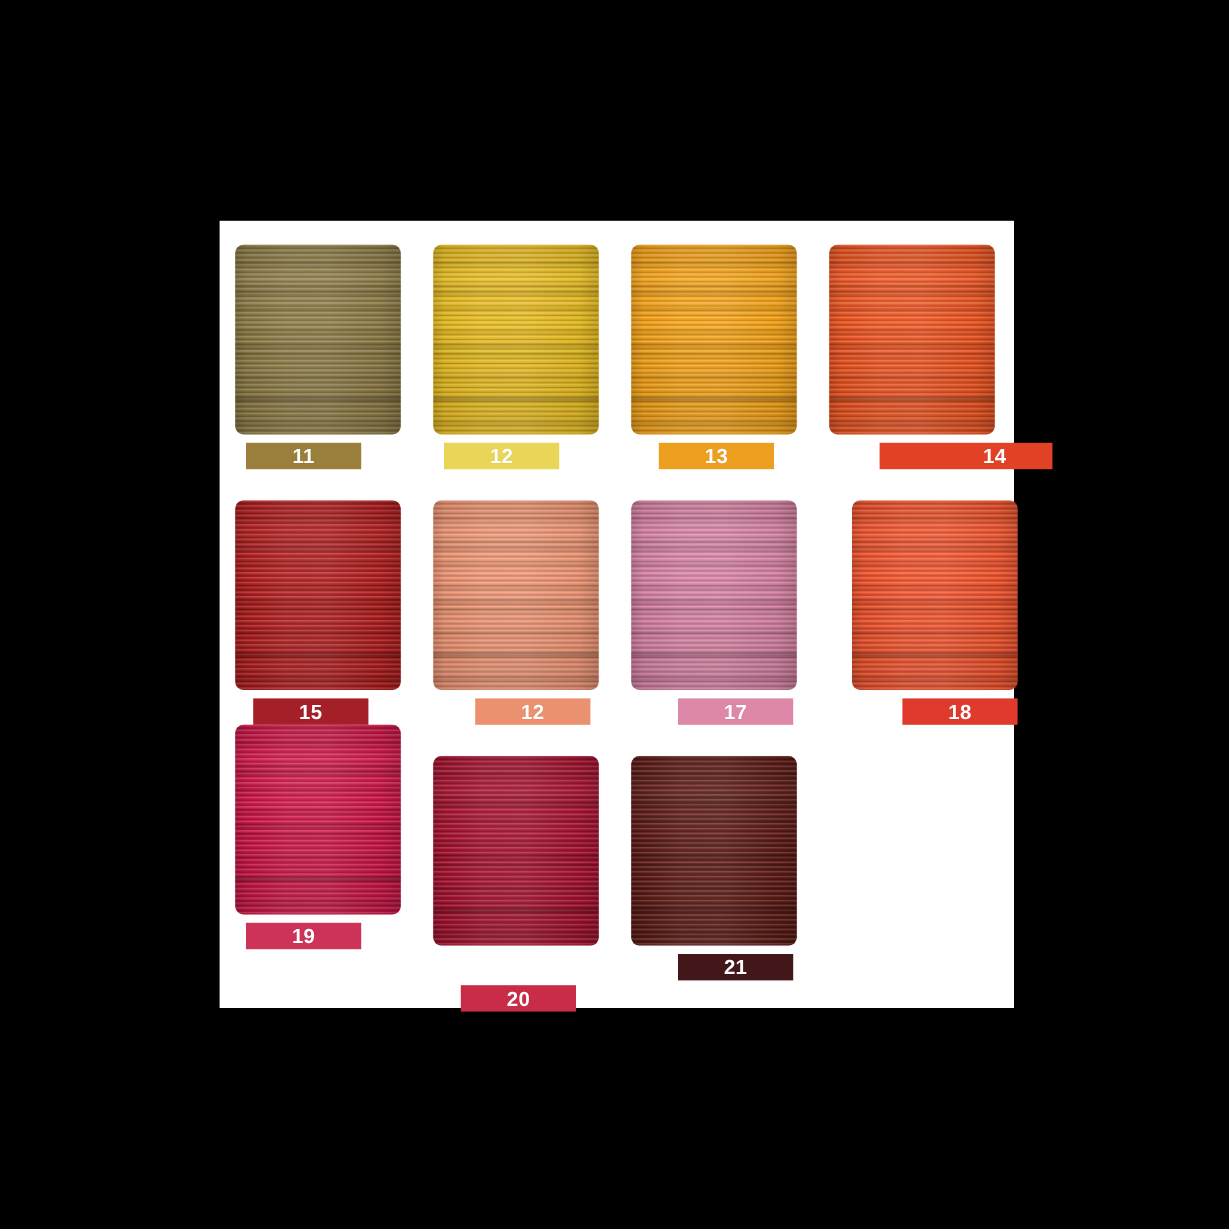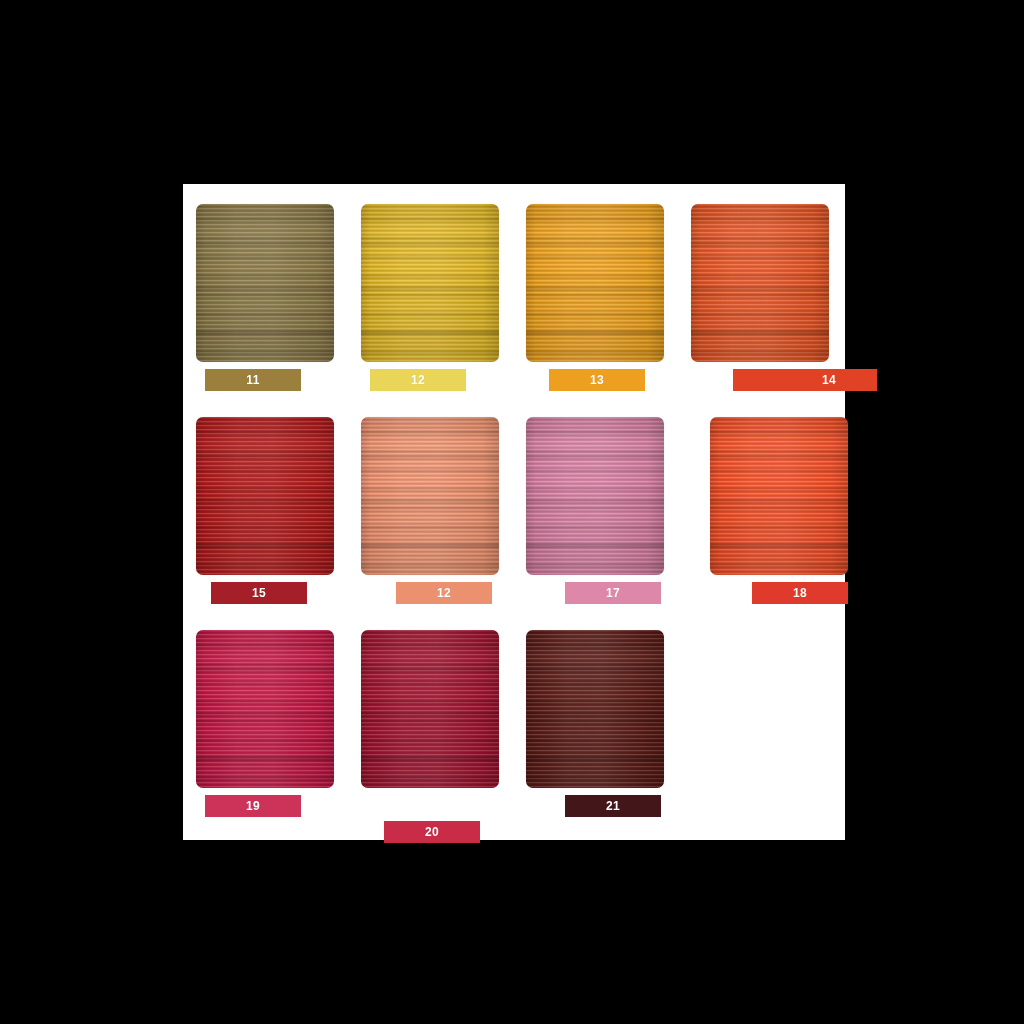--- a/index.html
+++ b/index.html
@@ -122,21 +122,21 @@
     width: 96px;
     height: 22px;
     background: var(--label);
     display: flex;
     align-items: center;
     justify-content: center;
   }
 
   .label-bar .num {
     color: #ffffff;
-    font-size: 12px;
+    font-size: 17px;
     font-weight: bold;
     font-family: "Liberation Sans", sans-serif;
     letter-spacing: 0.3px;
     line-height: 1;
     text-shadow: 0 0 1px rgba(0,0,0,0.12);
   }
 </style>
 </head>
 <body>
 
@@ -216,21 +216,21 @@
         <div class="swatch-cell" style="left: 514px; top: 213px;">
           <div class="thread-block" style="--base: #f2522b;">
             <div class="winding"></div>
             <div class="bands"></div>
             <div class="shade"></div>
           </div>
           <div class="label-bar" style="--label: #e03a2c; left: 55px;">
             <span class="num">18</span>
           </div>
         </div>
-        <div class="swatch-cell" style="left: 0px; top: 426px; padding-left: 44px;">
+        <div class="swatch-cell" style="left: 0px; top: 400px; padding-left: 44px;">
           <div class="thread-block" style="--base: #cf1546;">
             <div class="winding"></div>
             <div class="bands"></div>
             <div class="shade"></div>
           </div>
           <div class="label-bar" style="--label: #cd3259; left: 22px;">
             <span class="num">19</span>
           </div>
         </div>
         <div class="swatch-cell" style="left: 165px; top: 426px;">

